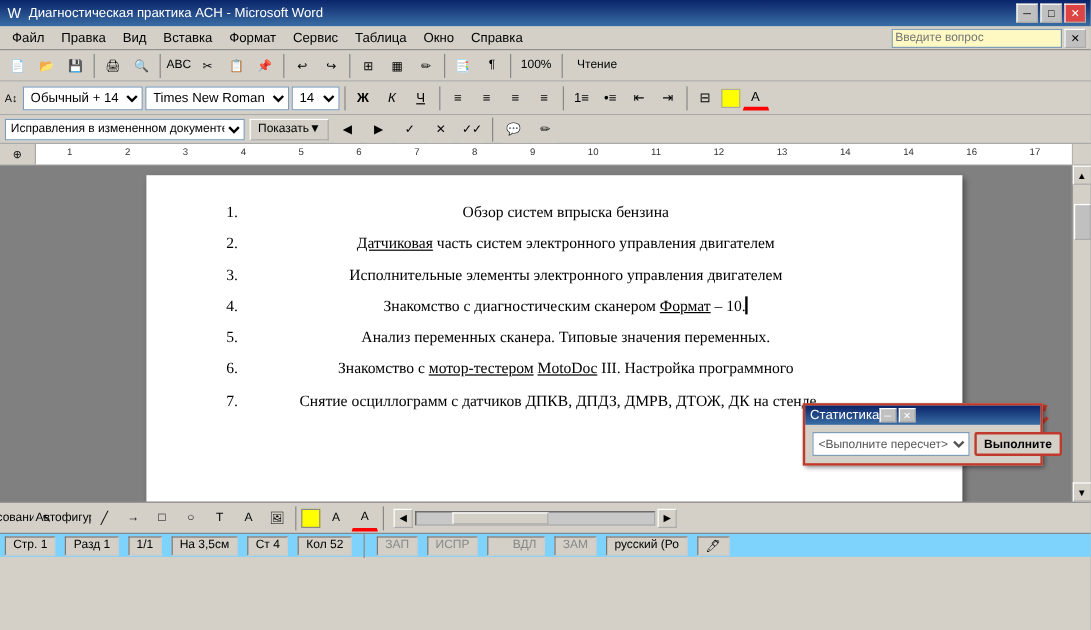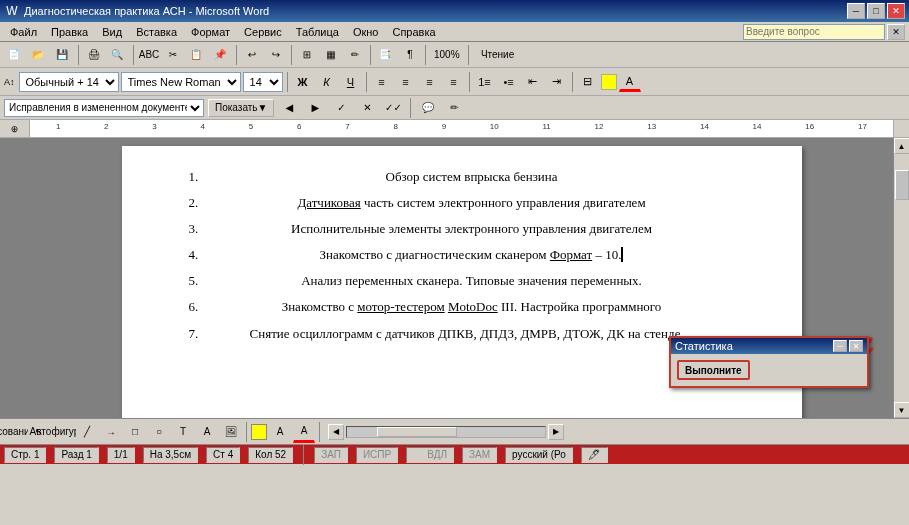--- a/index.html
+++ b/index.html
@@ -255,21 +255,20 @@
       border: 1px solid #0a246a;
       box-shadow: 2px 2px 4px rgba(0,0,0,0.5);
       z-index: 100;
     }
     .stats-title-bar {
       background: linear-gradient(to bottom, #0a246a, #3a6ea5);
       color: white;
       font-size: 11px;
       padding: 2px 4px;
       display: flex;
-      justify-content: space-between;
       align-items: center;
     }
     .stats-title-controls {
       display: flex;
       gap: 2px;
     }
     .stats-ctrl-btn {
       width: 14px;
       height: 12px;
       background: #c0c0c0;
@@ -312,21 +311,21 @@
       height: 26px;
       display: flex;
       align-items: center;
       padding: 0 4px;
       border-top: 1px solid #888;
       gap: 2px;
     }
 
     
     .status-bar {
-      background: #b91c1c;
+      background: #7dd3fc;
       height: 20px;
       display: flex;
       align-items: center;
       padding: 0 4px;
       border-top: 1px solid #888;
       gap: 8px;
       font-size: 10px;
     }
     .status-item {
       padding: 0 6px;
@@ -522,20 +521,23 @@
 
     <div class="stats-popup" style="position:absolute;right:24px;bottom:30px;width:200px;">
       <div class="stats-title-bar">
         <span>Статистика</span>
         <div class="stats-title-controls">
           <div class="stats-ctrl-btn">─</div>
           <div class="stats-ctrl-btn">✕</div>
         </div>
       </div>
       <div class="stats-body">
+        <select class="stats-dropdown">
+          <option>&lt;Выполните пересчет&gt;</option>
+        </select>
         <button class="stats-recalc-btn">Выполните</button>
       </div>
     </div>
 
     <svg style="position:absolute;right:10px;bottom:10px;width:80px;height:80px;z-index:99;" viewBox="0 0 80 80">
       <path d="M 70 20 Q 50 40 30 55" stroke="#c0392b" stroke-width="3" fill="none" marker-end="url(#arrowhead)"></path>
       <defs>
         <marker id="arrowhead" markerWidth="8" markerHeight="8" refX="3" refY="3" orient="auto">
           <path d="M0,0 L0,6 L6,3 z" fill="#c0392b"></path>
         </marker>

